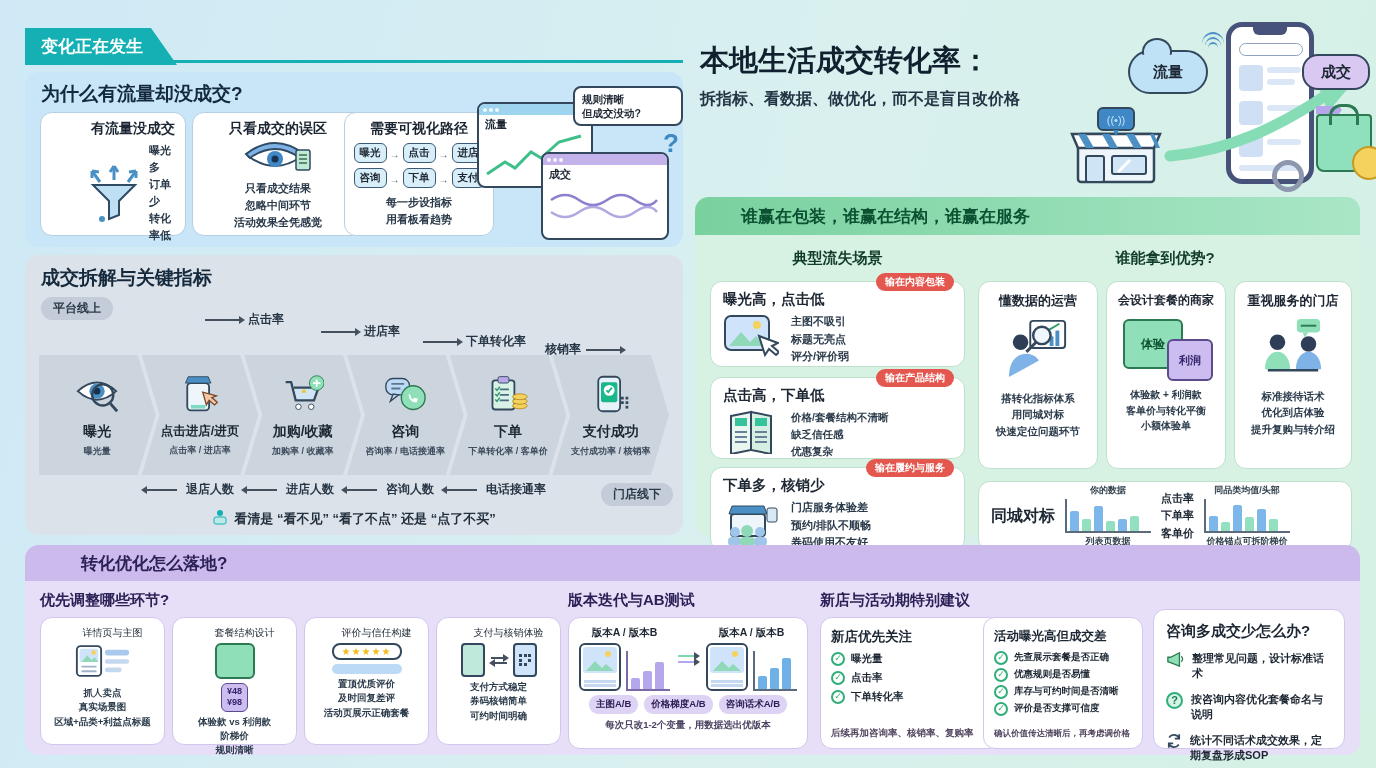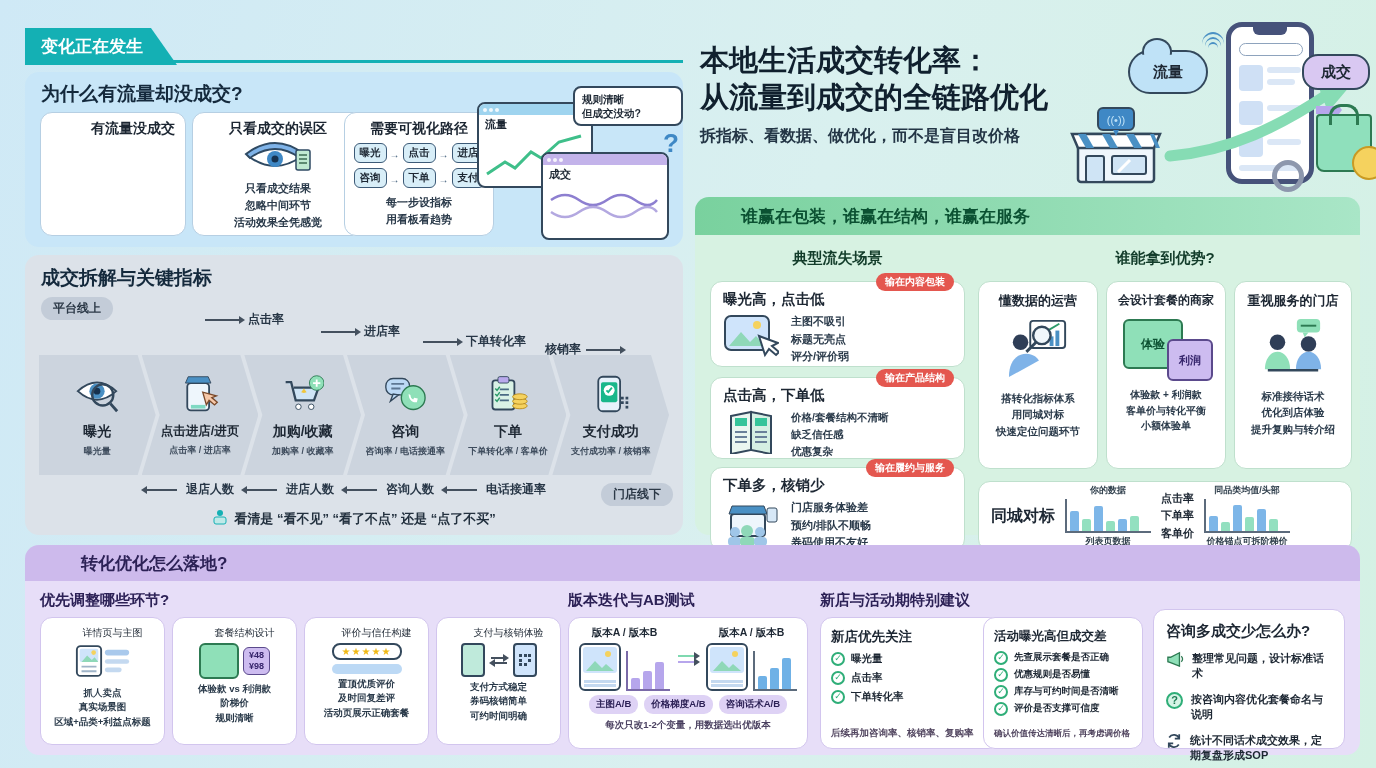--- a/index.html
+++ b/index.html
@@ -117,20 +117,41 @@
 <div class="canvas">
 
   <div class="abs badge" style="left:25px;top:28px;">变化正在发生</div>
   <div class="abs rule" style="left:25px;top:60px;width:658px;"></div>
 
   <section class="abs panel" style="left:25px;top:72px;width:658px;height:175px;background:#c8e6f8;">
     <div class="abs panel-title" style="left:16px;top:9px;">为什么有流量却没成交?</div>
 
     <div class="wcard" style="left:15px;top:40px;width:146px;height:124px;padding-left:40px;">
       <div class="cardtitle">有流量没成交</div>
+      <div class="cbody">
+        <span>
+          <svg width="54" height="66" viewBox="0 0 54 66">
+              <g stroke="#4a90c4" stroke-width="3" fill="none">
+                <path d="M27 22V8"></path>
+                <path d="M27 8l-4 6M27 8l4 6"></path>
+                <path d="M13 24L5 13"></path>
+                <path d="M5 13l0 7M5 13l7 1"></path>
+                <path d="M41 24l8-11"></path>
+                <path d="M49 13l0 7M49 13l-7 1"></path>
+              </g>
+              <path d="M6 27H48L32 43V57l-10 4V43Z" fill="#bfe0f4" stroke="#2f4a63" stroke-width="2"></path>
+              <circle cx="15" cy="61" r="3" fill="#4a90c4"></circle>
+            </svg>
+        </span>
+        <div class="cardlines">
+          <div>曝光多</div>
+          <div>订单少</div>
+          <div>转化率低</div>
+        </div>
+      </div>
     </div>
 
     <div class="wcard" style="left:167px;top:40px;width:172px;height:124px;">
       <div class="cardtitle">只看成交的误区</div>
       <div style="display:flex;justify-content:center;margin-top:2px;">
         <span>
           <svg width="72" height="34" viewBox="0 0 72 34">
               <path d="M6 16Q33 36 60 16" fill="#fff" stroke="#2f4a63" stroke-width="2"></path>
               <circle cx="33" cy="19" r="8" fill="#3f88c5"></circle>
               <circle cx="33" cy="19" r="3.5" fill="#16324f"></circle>
@@ -317,21 +338,20 @@
       <span><svg width="16" height="16" viewBox="0 0 16 16">
             <circle cx="8" cy="4" r="3" fill="#14b0b4"></circle>
             <rect x="2" y="8" width="12" height="7" rx="2" fill="#bfe9e8" stroke="#14b0b4"></rect>
           </svg></span>
       <span>看清是 “看不见” “看了不点” 还是 “点了不买”</span>
     </div>
   </section>
 
   <div class="abs" style="left:700px;top:42px;width:400px;">
     <div class="h1">本地生活成交转化率：</div>
-    <div class="h1">从流量到成交的全链路优化</div>
     <div class="sub" style="margin-top:10px;">拆指标、看数据、做优化，而不是盲目改价格</div>
   </div>
 
   <div class="abs" style="left:1040px;top:14px;width:330px;height:175px;">
 
     <div class="abs" style="left:28px;top:86px;width:96px;height:88px;">
       <svg width="96" height="88" viewBox="0 0 96 88">
           <rect x="10" y="34" width="76" height="48" rx="3" fill="#eef6fc" stroke="#33485c" stroke-width="2.5"></rect>
           <path d="M4 34h88l-6 14H10Z" fill="#fff" stroke="#33485c" stroke-width="2.5"></path>
           <g fill="#4a90c4">
@@ -561,21 +581,21 @@
             </svg></span>
         <div class="pclines">
           <div>抓人卖点</div>
           <div>真实场景图</div>
           <div>区域+品类+利益点标题</div>
         </div>
       </div>
 
       <div class="pcard" style="left:147px;top:36px;width:125px;height:128px;">
         <div class="pctitle">套餐结构设计</div>
-        <div style="display:flex;align-items:center;gap:4px;">
+        <div style="display:flex;align-items:center;gap:4px;flex-direction:column;">
           <div style="width:36px;height:32px;background:#8fe0b8;border:2px solid #2d7a52;border-radius:6px;"></div>
           <div style="background:#cdbcf0;border:1.5px solid #5b4a8c;border-radius:6px;font-size:9px;font-weight:bold;color:#35246b;padding:2px 5px;line-height:1.25;text-align:center;">
             <div>¥48</div>
             <div>¥98</div>
           </div>
         </div>
         <div class="pclines">
           <div>体验款 vs 利润款</div>
           <div>阶梯价</div>
           <div>规则清晰</div>

